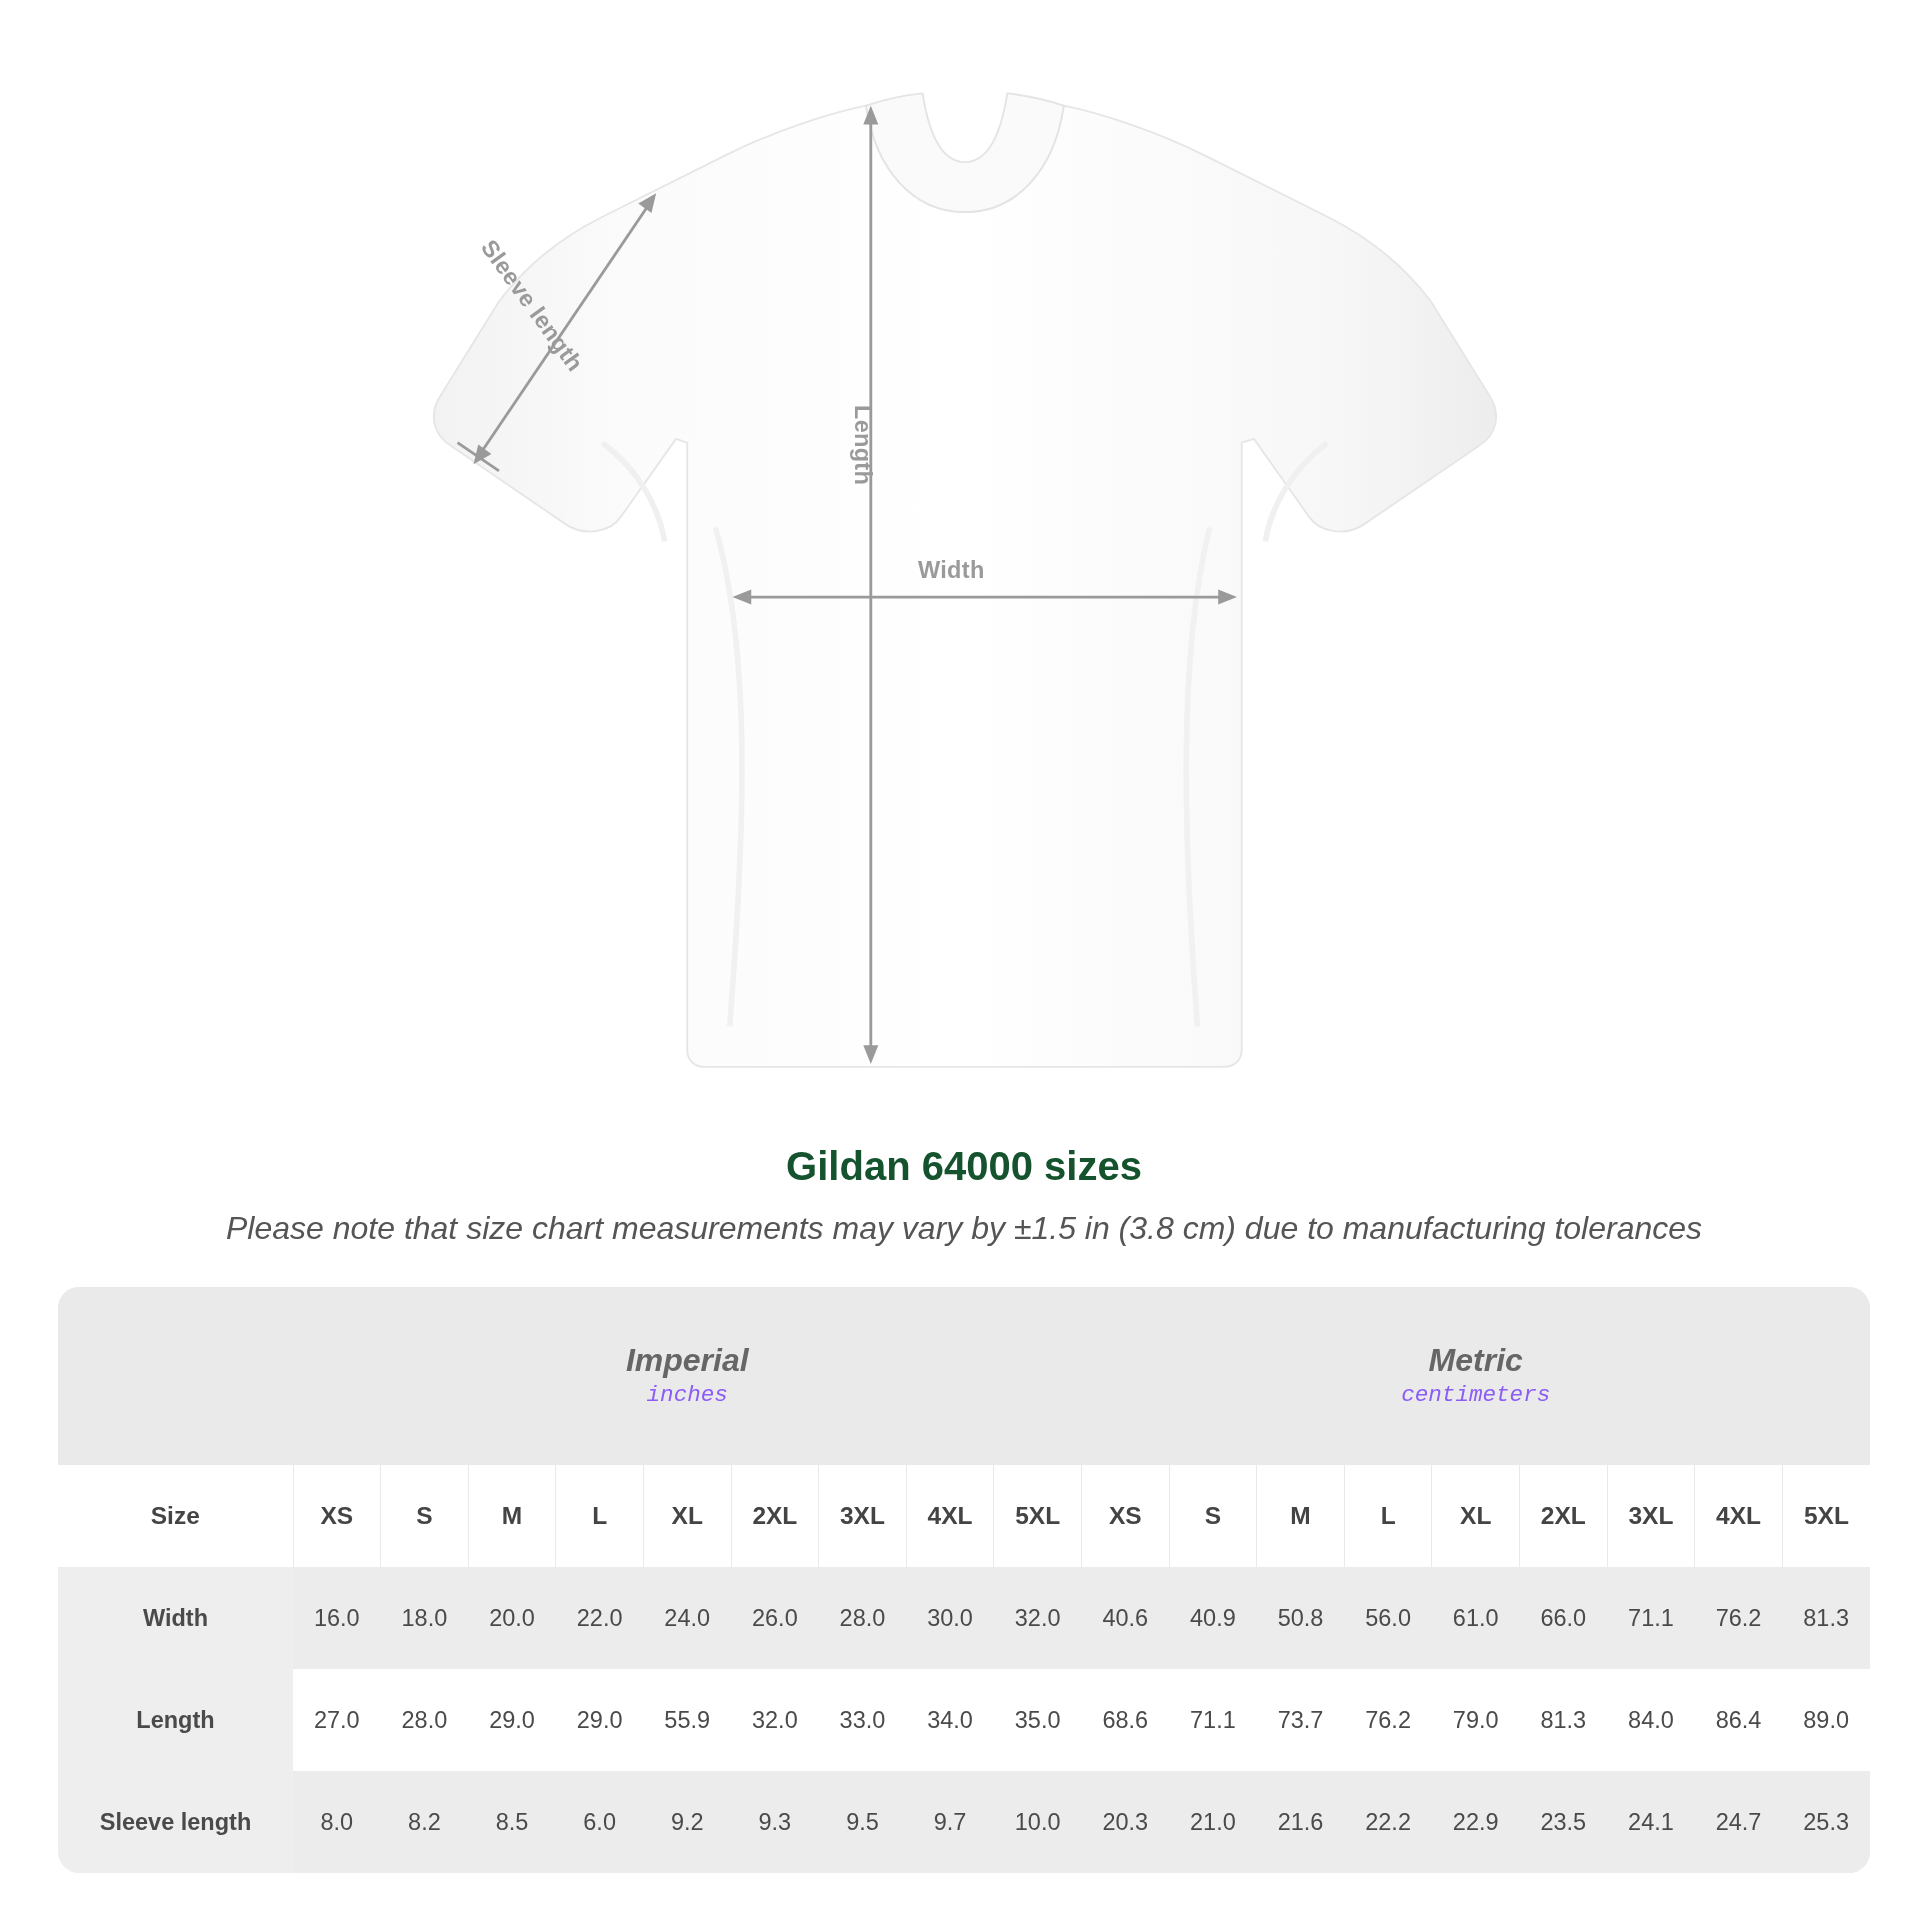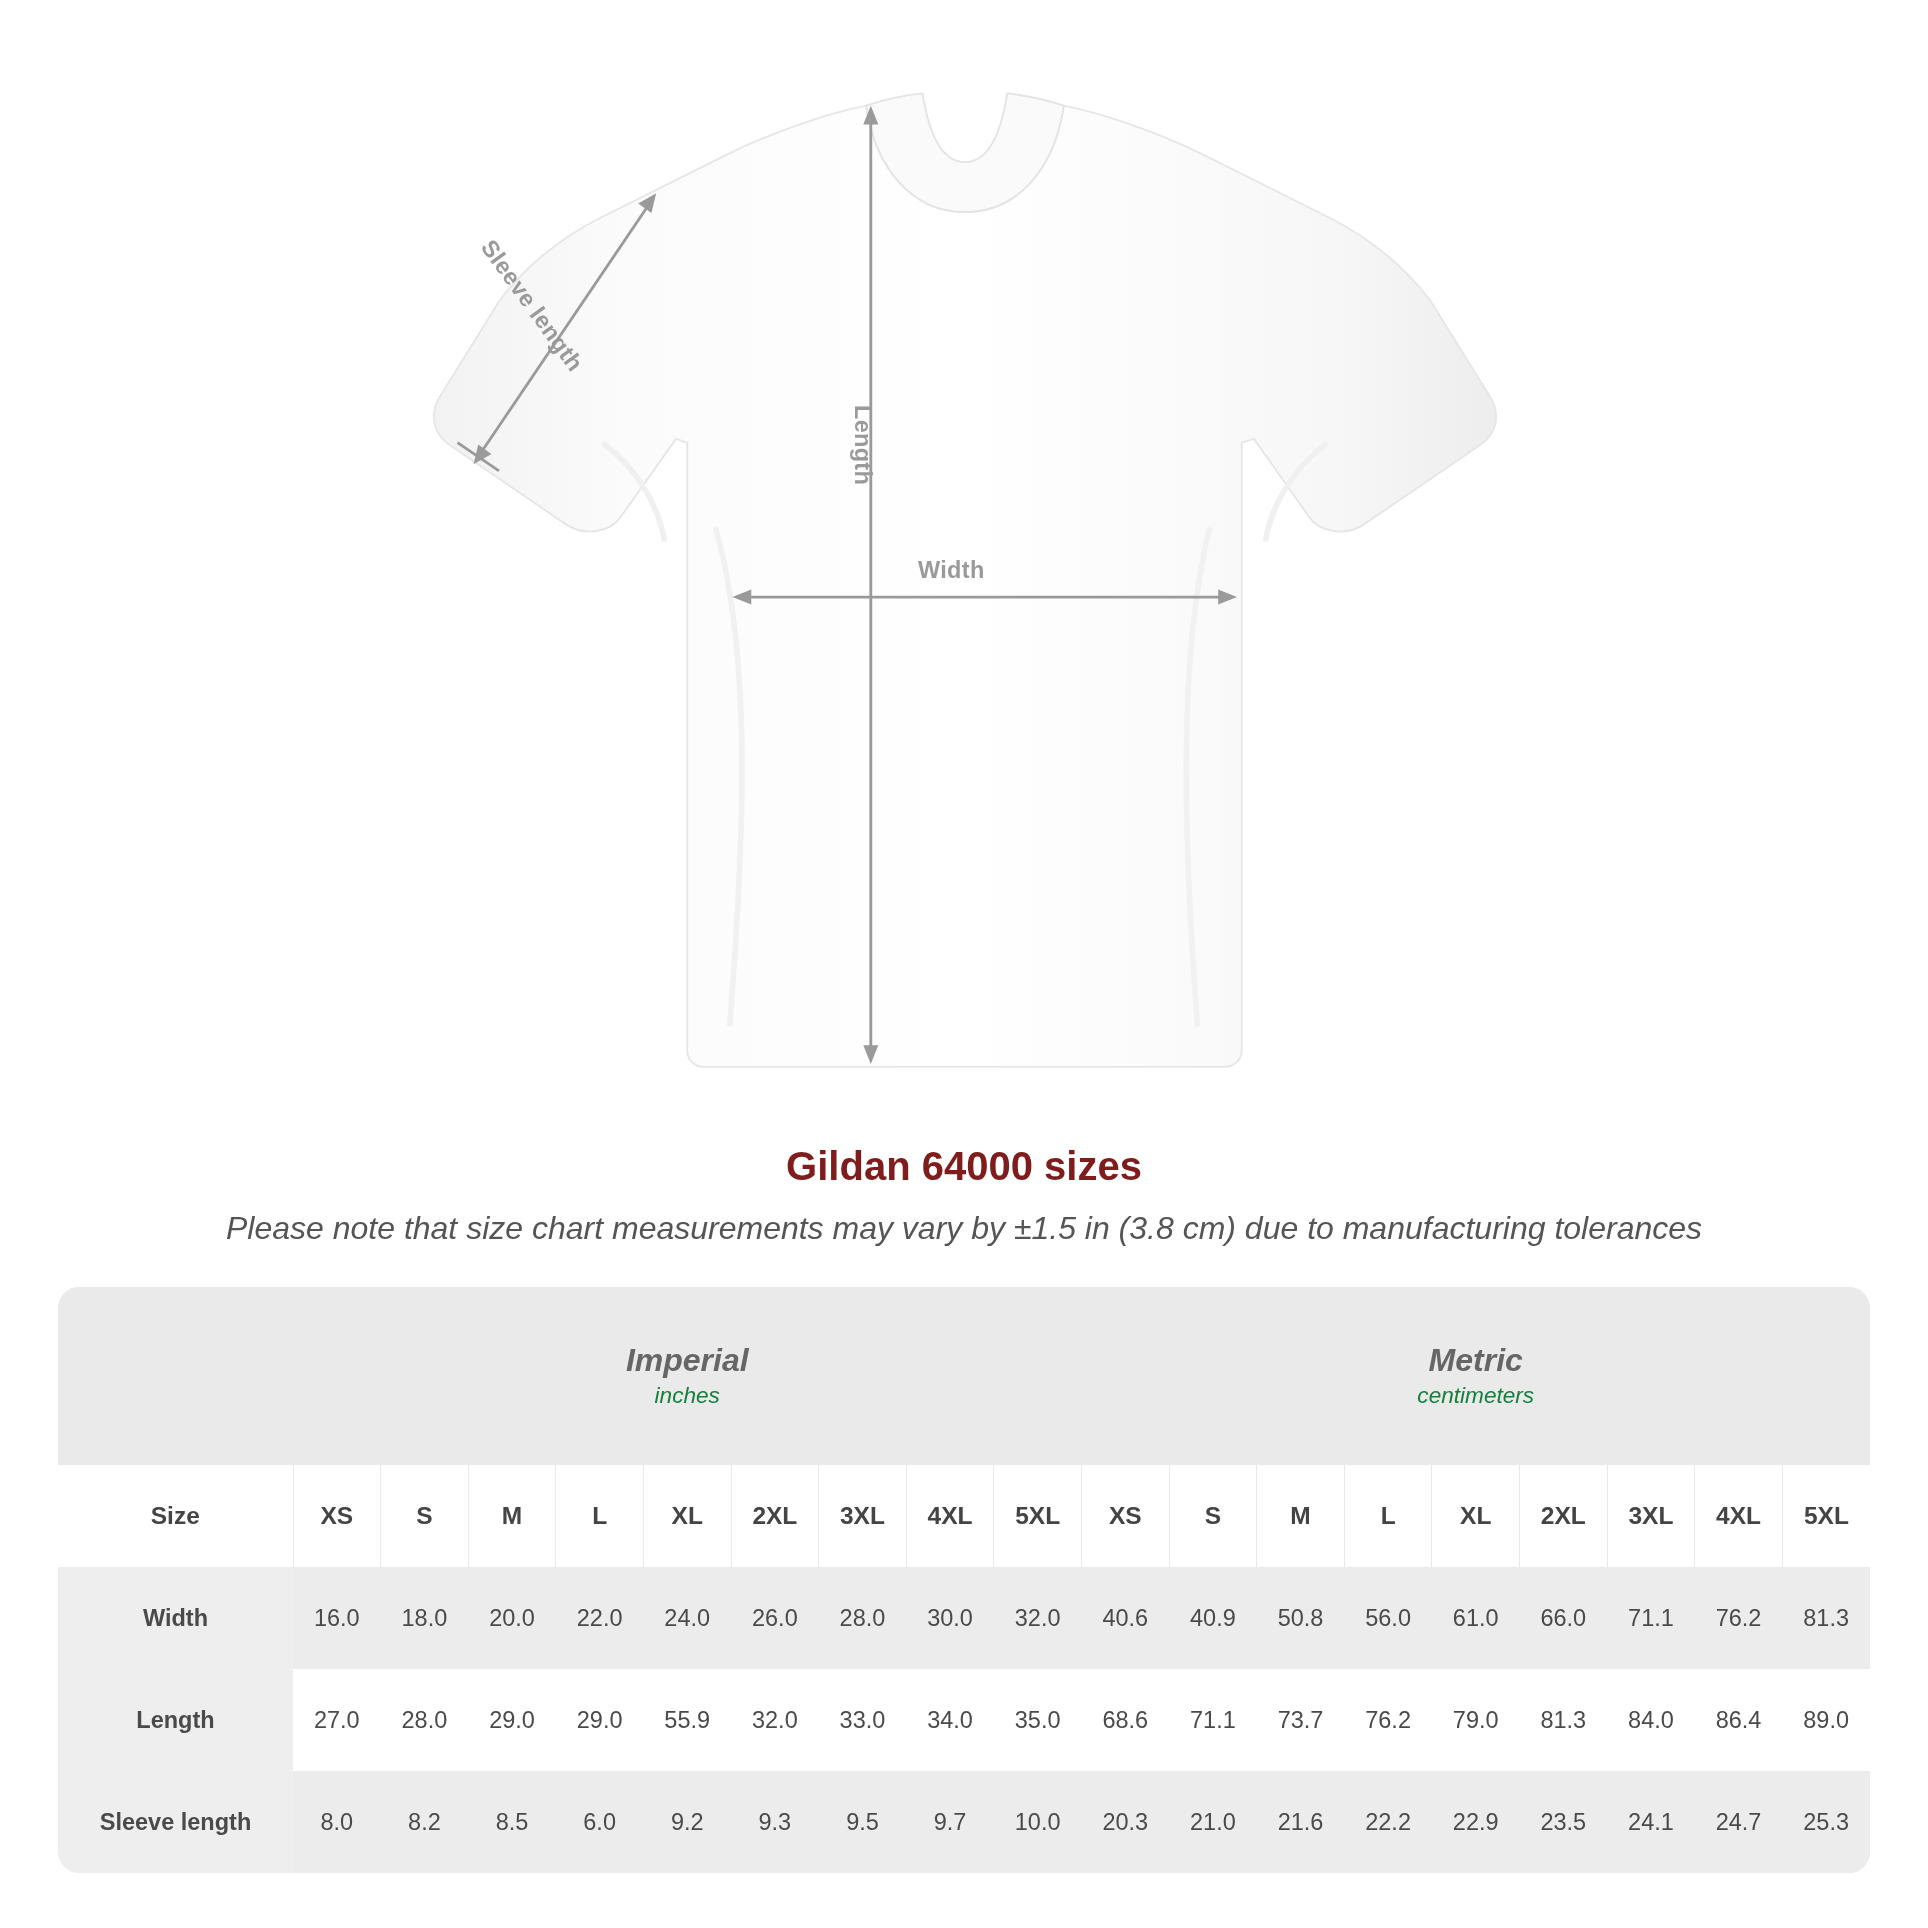--- a/index.html
+++ b/index.html
@@ -59,21 +59,21 @@
     left: 918px;
     top: 557px;
     white-space: nowrap;
   }
 
   
   .chart-title {
     text-align: center;
     font-size: 40px;
     font-weight: bold;
-    color: #7f1d1d;
+    color: #14532d;
     margin-top: 28px;
   }
   .chart-note {
     text-align: center;
     font-size: 32px;
     font-style: italic;
     color: #555555;
     margin-top: 21px;
   }
 
@@ -105,22 +105,23 @@
   .unit-name {
     font-size: 32px;
     font-weight: bold;
     font-style: italic;
     color: #666666;
     line-height: 1.25;
   }
   .unit-sub {
     font-size: 22.6px;
     font-style: italic;
-    color: #15803d;
+    color: #8b5cf6;
     line-height: 1.4;
+    font-family: Liberation Mono, monospace;
   }
   .corner-cell {
     background: #eaeaea;
   }
 
   tr.header-row td {
     height: 102px;
     background: #ffffff;
     font-weight: bold;
     color: #444444;

